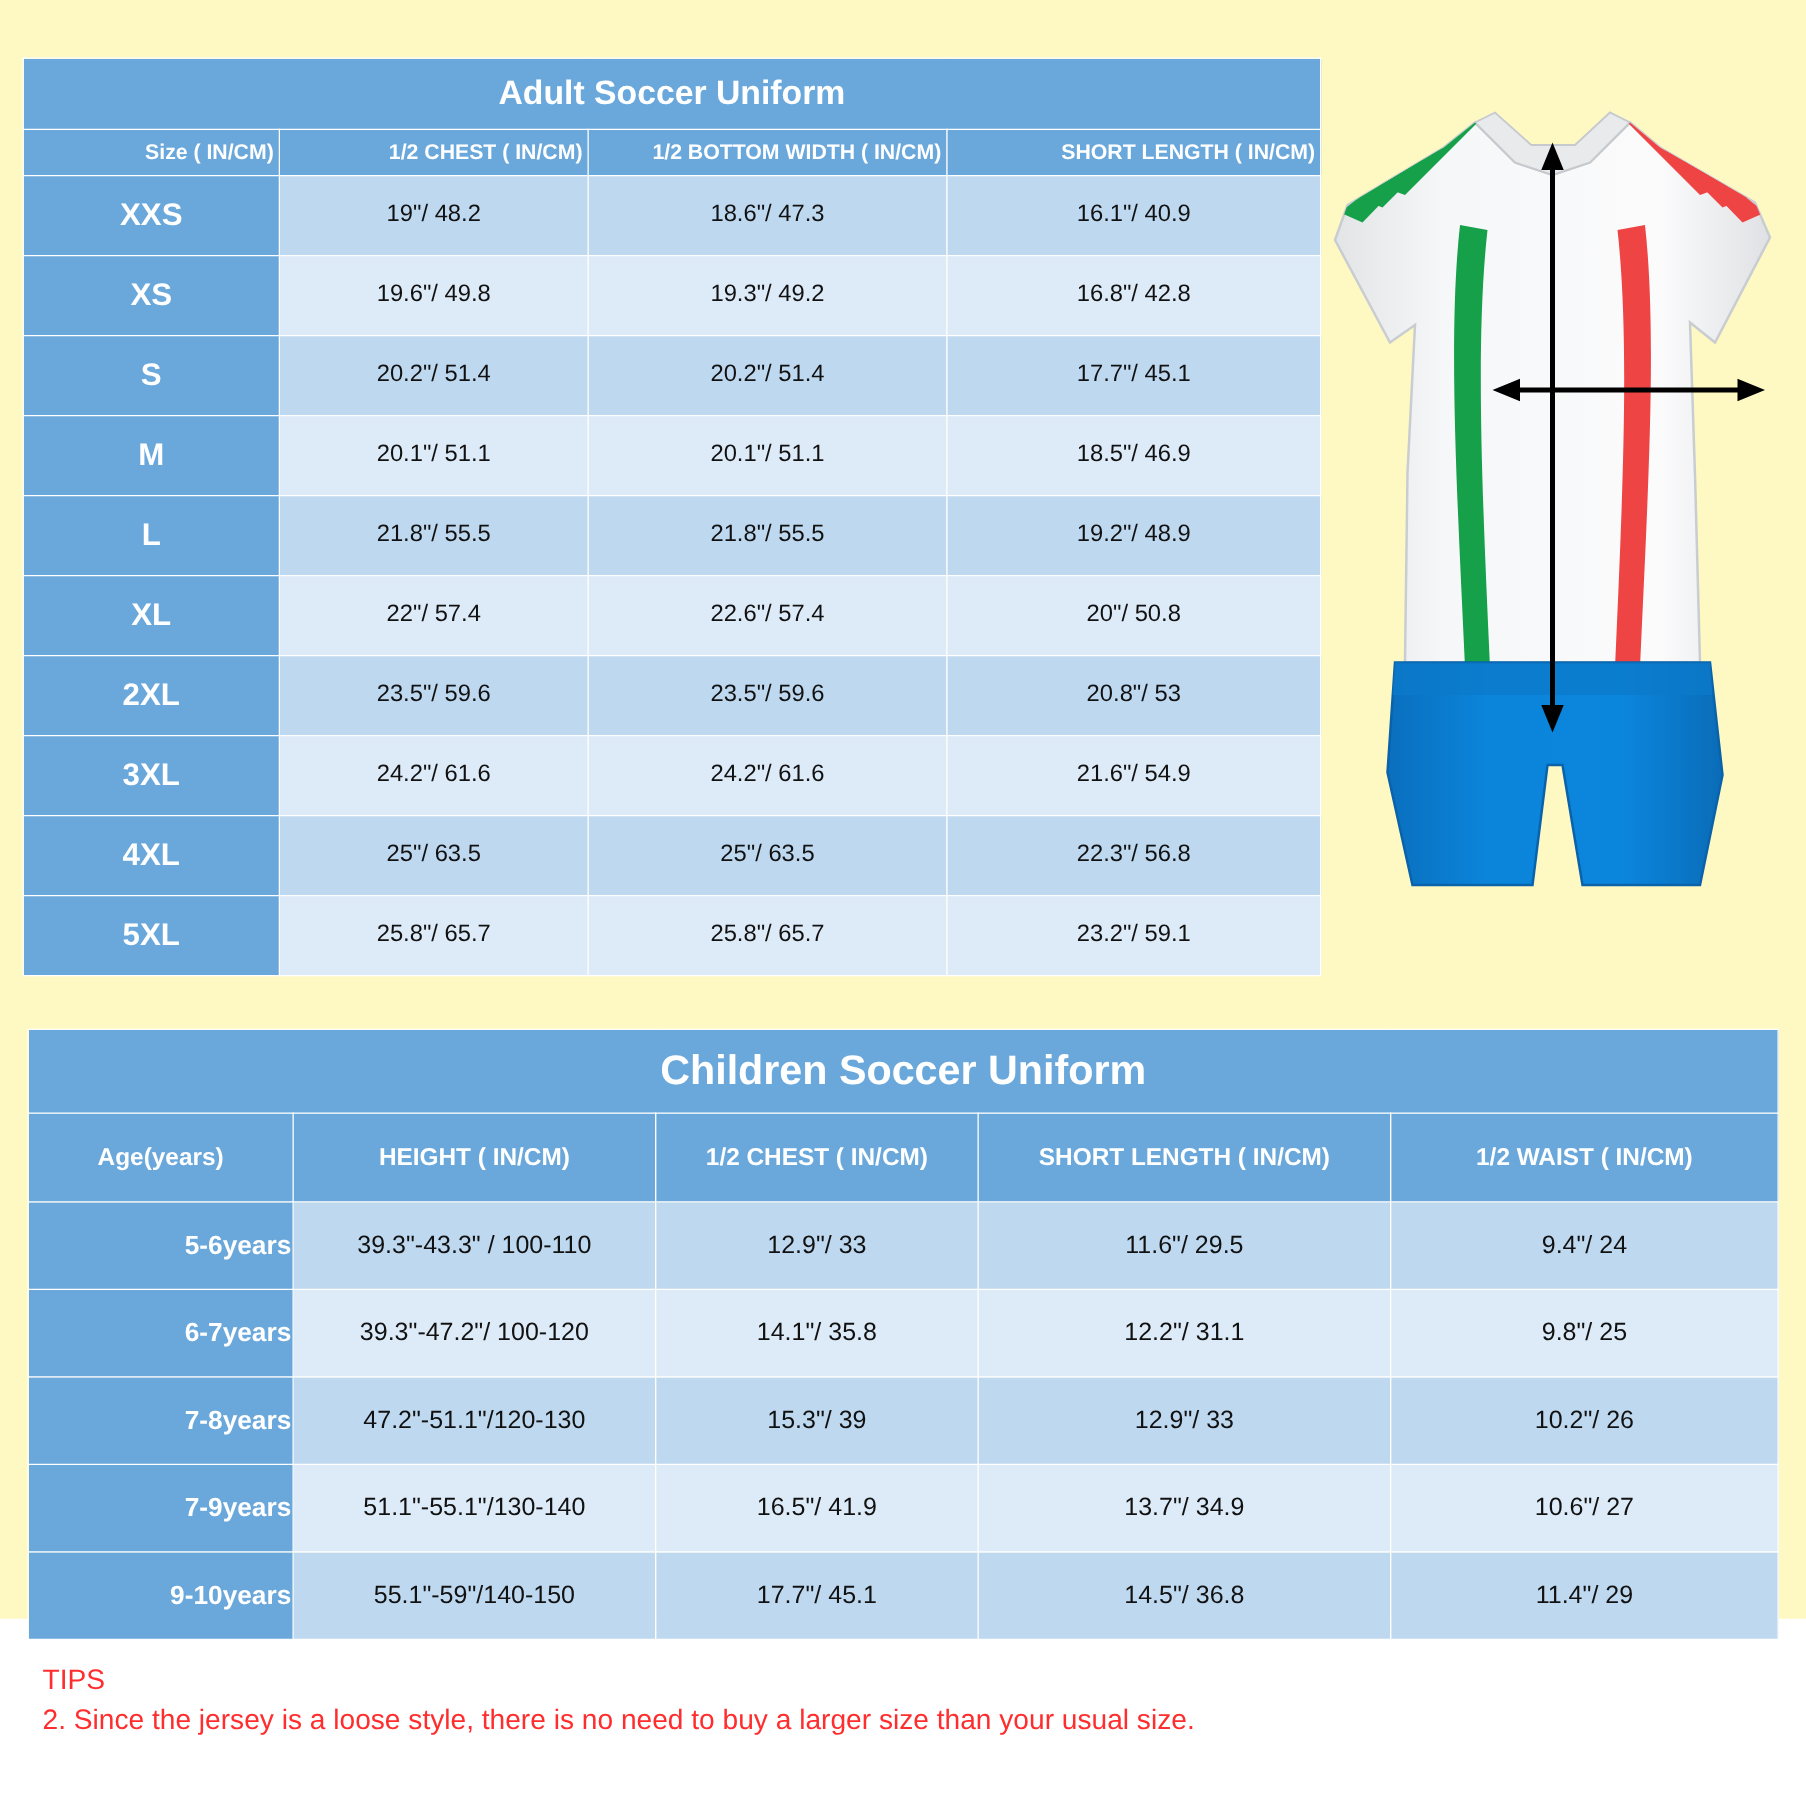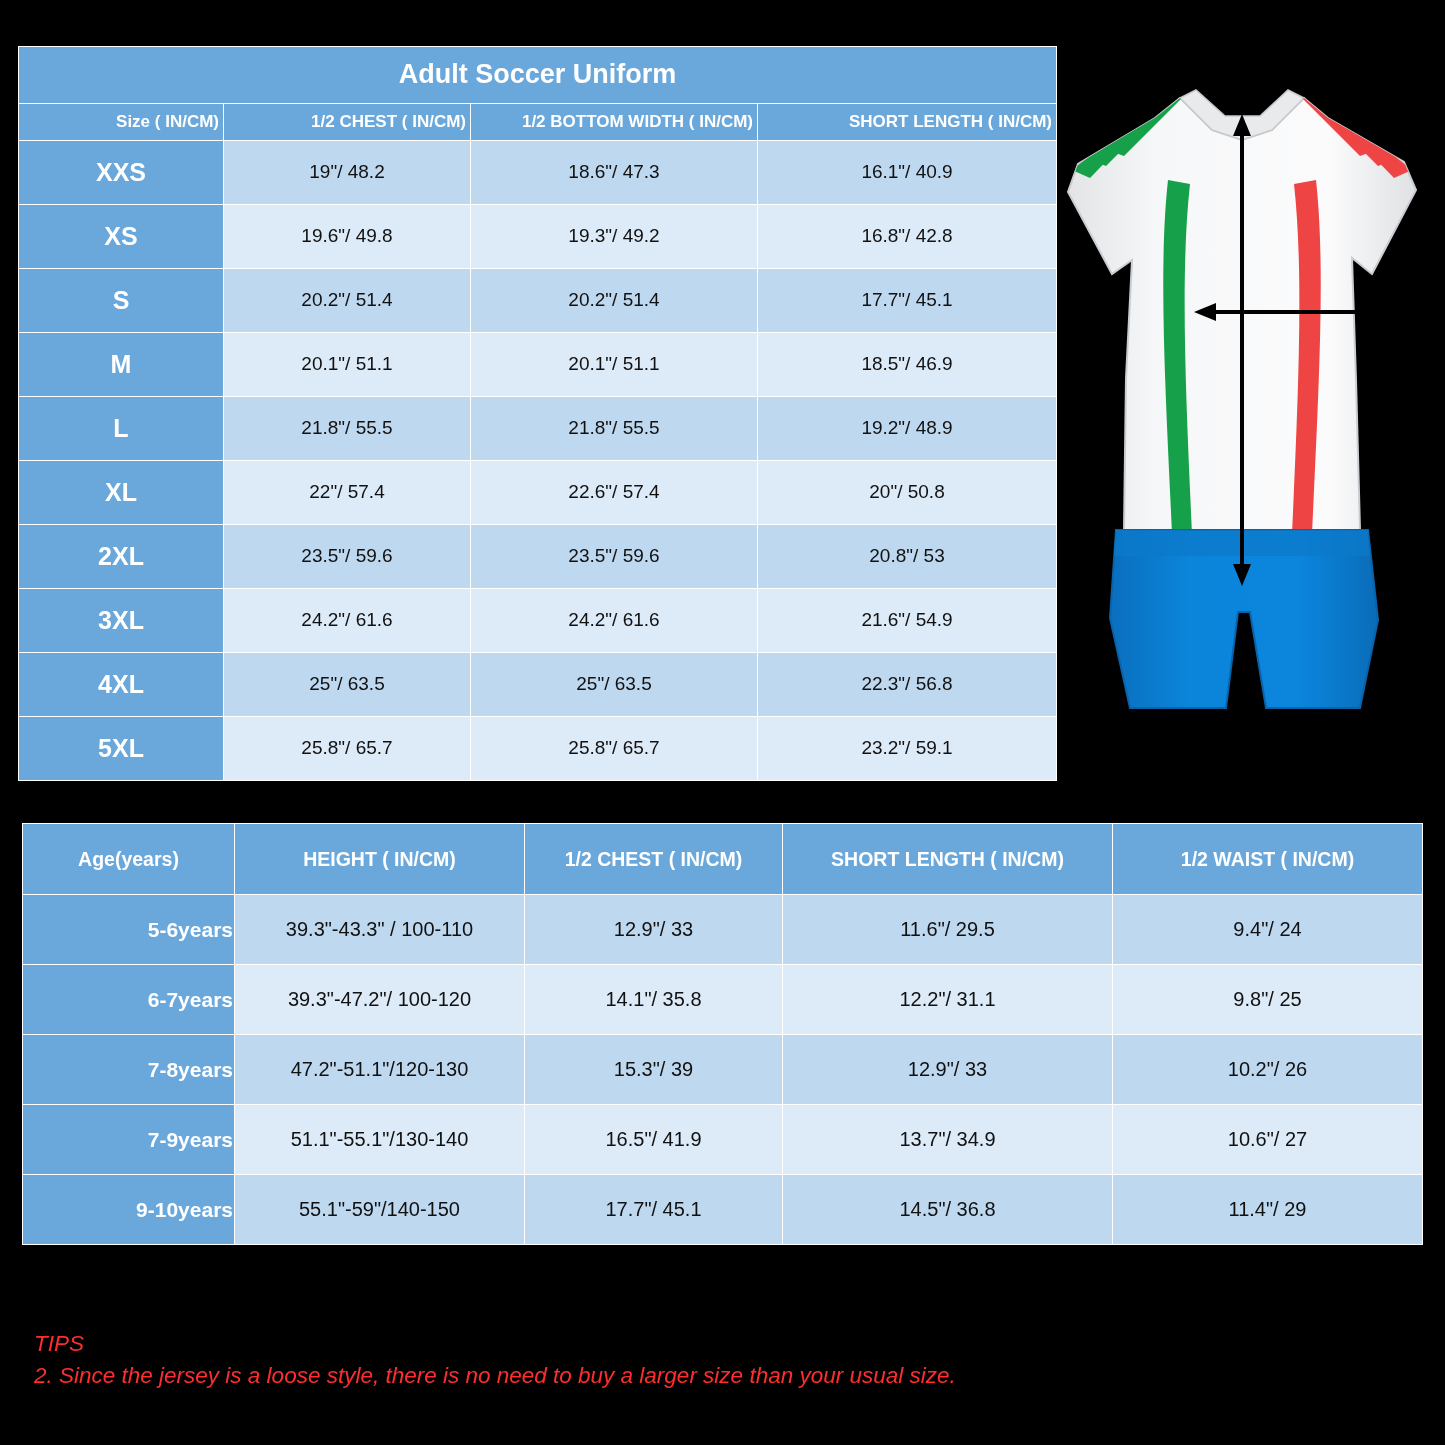--- a/index.html
+++ b/index.html
@@ -9,22 +9,22 @@
   }
   body {
     width: 1445px;
     height: 1445px;
     font-family: "Liberation Sans", sans-serif;
     overflow: hidden;
   }
   .page {
     position: relative;
     width: 1445px;
-    height: 1445px;
-    background: #000000;
+    height: 1295px;
+    background: #fef9c3;
   }
 
   
   .adult-wrap {
     position: absolute;
     left: 18px;
     top: 46px;
     width: 1038px;
   }
   table {
@@ -135,21 +135,20 @@
 
   
   .tips {
     position: absolute;
     left: 34px;
     top: 1328px;
     width: 1380px;
     color: #ff2d2d;
     font-size: 22.5px;
     line-height: 1.42;
-    font-style: italic;
   }
   .tips div { white-space: nowrap; }
 </style>
 </head>
 <body>
 
 <div class="page">
 
   <div class="adult-wrap">
     <table>
@@ -295,20 +294,23 @@
   <div class="child-wrap">
     <table>
       <colgroup>
         <col class="k0">
           <col class="k1">
           <col class="k2">
           <col class="k3">
           <col class="k4">
       </colgroup>
       <tbody>
+        <tr class="child-title-row">
+          <td colspan="5">Children Soccer Uniform</td>
+        </tr>
         <tr class="child-head">
           <td>Age(years)</td>
           <td>HEIGHT ( IN/CM)</td>
           <td>1/2 CHEST ( IN/CM)</td>
           <td>SHORT LENGTH ( IN/CM)</td>
           <td>1/2 WAIST ( IN/CM)</td>
         </tr>
 
         <tr class="row-a">
           <td class="age-cell">5-6years</td>

